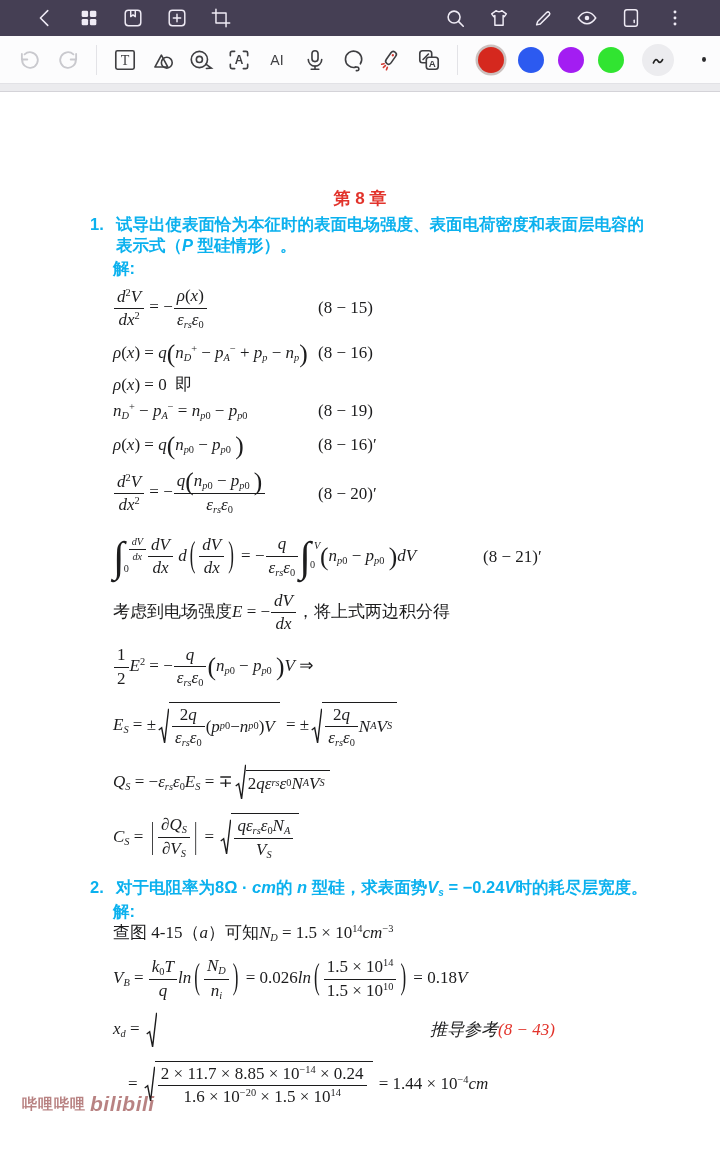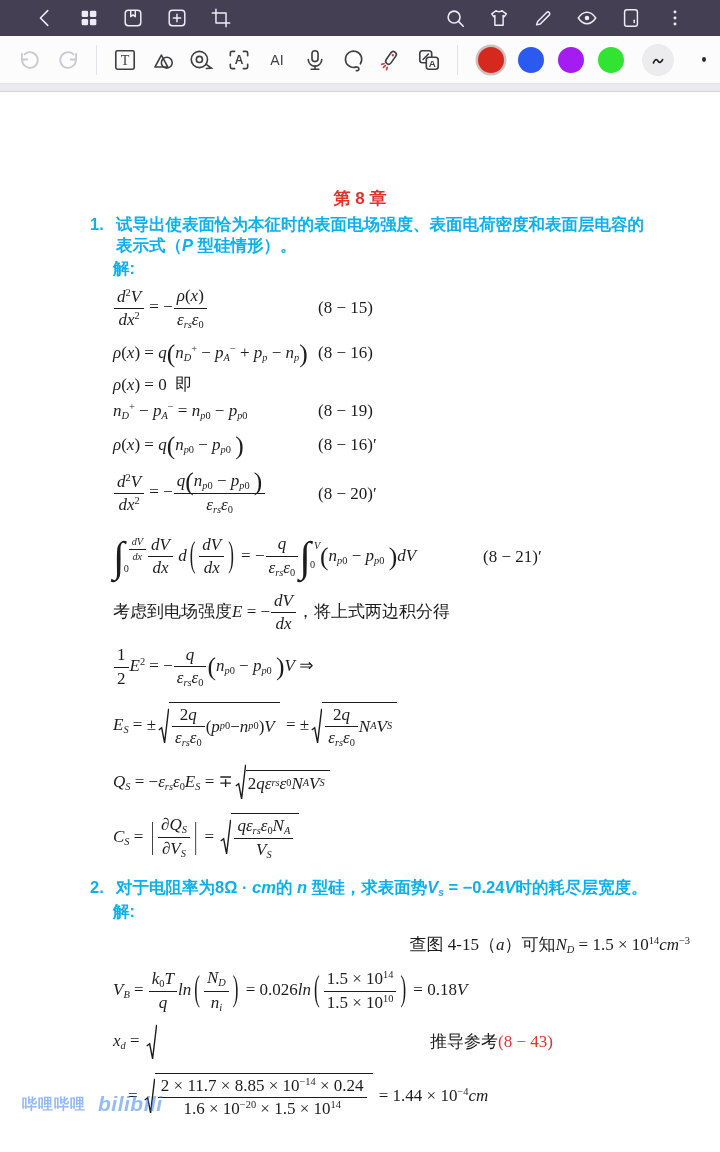--- a/index.html
+++ b/index.html
@@ -57,22 +57,22 @@
   .tallch{display:inline-block;transform:scaleY(2.15);transform-origin:center 55%;margin:0 3px;
     font-weight:300;font-style:normal;}
   .intwrap{display:inline-flex;align-items:center;vertical-align:middle;margin-right:3px;}
   .intsign{font-size:250%;line-height:.85;font-weight:300;}
   .intlims{display:flex;flex-direction:column;justify-content:space-between;align-self:stretch;
     font-size:60%;padding:1px 0 3px;}
   .isup{transform:translateX(3px);}
   .isub{transform:translateX(-1px);}
   .mlabel{position:absolute;top:50%;transform:translateY(-50%);white-space:nowrap;}
 
-  .watermark{position:absolute;left:22px;top:1000px;display:flex;align-items:center;gap:12px;
-    color:#3b82f6;opacity:.55;font-weight:700;}
+  .watermark{position:absolute;left:22px;top:1000px;display:flex;align-items:center;gap:4px;
+    color:#7f1d1d;opacity:.55;font-weight:700;}
   .wm-cn{font-size:15px;letter-spacing:1px;}
   .wm-logo{font-size:21px;font-style:italic;letter-spacing:.5px;font-family:"Liberation Sans",sans-serif;}
 </style>
 </head>
 <body>
 
 <div class="topbar">
   <div class="tb-group">
     <button class="tbtn">
       <svg viewBox="0 0 24 24" fill="none" stroke="currentColor" stroke-width="1.7" stroke-linecap="round" stroke-linejoin="round">
@@ -323,29 +323,29 @@
                 <span class="fnum"><span class="it">qε</span><span class="msub"><span class="it">rs</span></span><span class="it">ε</span><span class="msub">0</span><span class="it">N</span><span class="msub"><span class="it">A</span></span></span>
                 <span class="fden"><span class="it">V</span><span class="msub"><span class="it">S</span></span></span>
               </span>
             </span>
           </span></span></div>
       <div class="line item" style="margin-top: 14px; margin-left: 90px;">
         <span class="inum">2.</span>
         <span class="itext">对于电阻率为8Ω · <span class="it">cm</span>的 <span class="it">n</span> 型硅，求表面势<span class="it">V</span><span class="msub"><span class="it">s</span></span> = −0.24<span class="it">V</span>时的耗尽层宽度。</span>
       </div>
       <div class="line solve" style="margin-top: 2px;">解:</div>
-      <div class="line text" style="margin-top: 12px; text-align: right;"><span class="mexpr">查图 4-15（<span class="it">a</span>）可知<span class="it">N</span><span class="msub"><span class="it">D</span></span> = 1.5 × 10<span class="msup">14</span><span class="it">cm</span><span class="msup">−3</span></span></div>
+      <div class="line text" style=""><span class="mexpr">查图 4-15（<span class="it">a</span>）可知<span class="it">N</span><span class="msub"><span class="it">D</span></span> = 1.5 × 10<span class="msup">14</span><span class="it">cm</span><span class="msup">−3</span></span></div>
       <div class="line math" style="margin-top: 12px;"><span class="mexpr"><span class="it">V</span><span class="msub"><span class="it">B</span></span> = <span class="frac"><span class="fnum"><span class="it">k</span><span class="msub">0</span><span class="it">T</span></span><span class="fden"><span class="it">q</span></span></span><span class="it">ln</span><span class="tallch">(</span><span class="frac"><span class="fnum"><span class="it">N</span><span class="msub"><span class="it">D</span></span></span><span class="fden"><span class="it">n</span><span class="msub"><span class="it">i</span></span></span></span><span class="tallch">)</span> = 0.026<span class="it">ln</span><span class="tallch">(</span><span class="frac"><span class="fnum">1.5 × 10<span class="msup">14</span></span><span class="fden">1.5 × 10<span class="msup">10</span></span></span><span class="tallch">)</span> = 0.18<span class="it">V</span></span></div>
       <div class="line math" style="margin-top: 10px;"><span class="mexpr"><span class="it">x</span><span class="msub"><span class="it">d</span></span> = <span class="sqrt">
             <span class="rad">
               <svg viewBox="0 0 30 100" preserveAspectRatio="none" class="radsvg">
                 <path d="M2 60 L10 54 L18 95 L29 2" fill="none" stroke="currentColor" vector-effect="non-scaling-stroke" stroke-width="1.4"></path>
               </svg>
             </span>
-          </span></span><span class="mlabel" style="left: 317px;"><span>推导参考</span><span style="color: var(--red);">(8 − 43)</span></span></div>
+          </span></span><span class="mlabel" style="left: 317px; font-style: italic;"><span>推导参考</span><span style="color: var(--red);">(8 − 43)</span></span></div>
       <div class="line math" style="margin-top: 12px; margin-left: 128px;"><span class="mexpr">= <span class="sqrt">
             <span class="rad">
               <svg viewBox="0 0 30 100" preserveAspectRatio="none" class="radsvg">
                 <path d="M2 60 L10 54 L18 95 L29 2" fill="none" stroke="currentColor" vector-effect="non-scaling-stroke" stroke-width="1.4"></path>
               </svg>
             </span>
             <span class="srbody">
               <span class="frac">
                 <span class="fnum">2 × 11.7 × 8.85 × 10<span class="msup">−14</span> × 0.24</span>
                 <span class="fden">1.6 × 10<span class="msup">−20</span> × 1.5 × 10<span class="msup">14</span></span>

